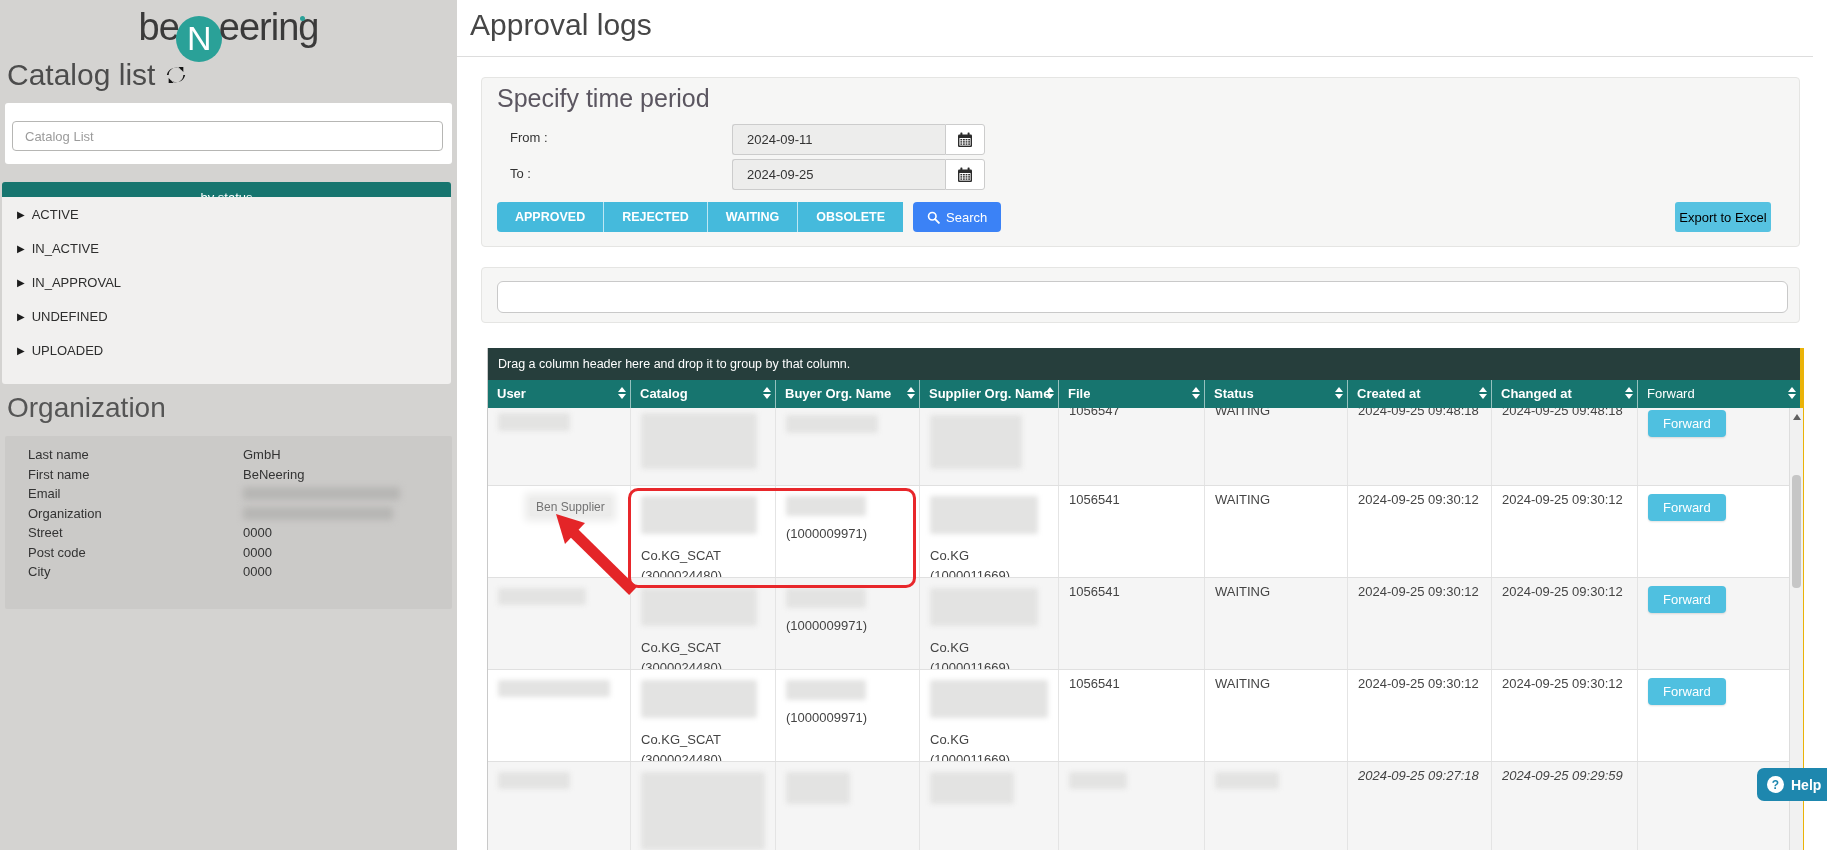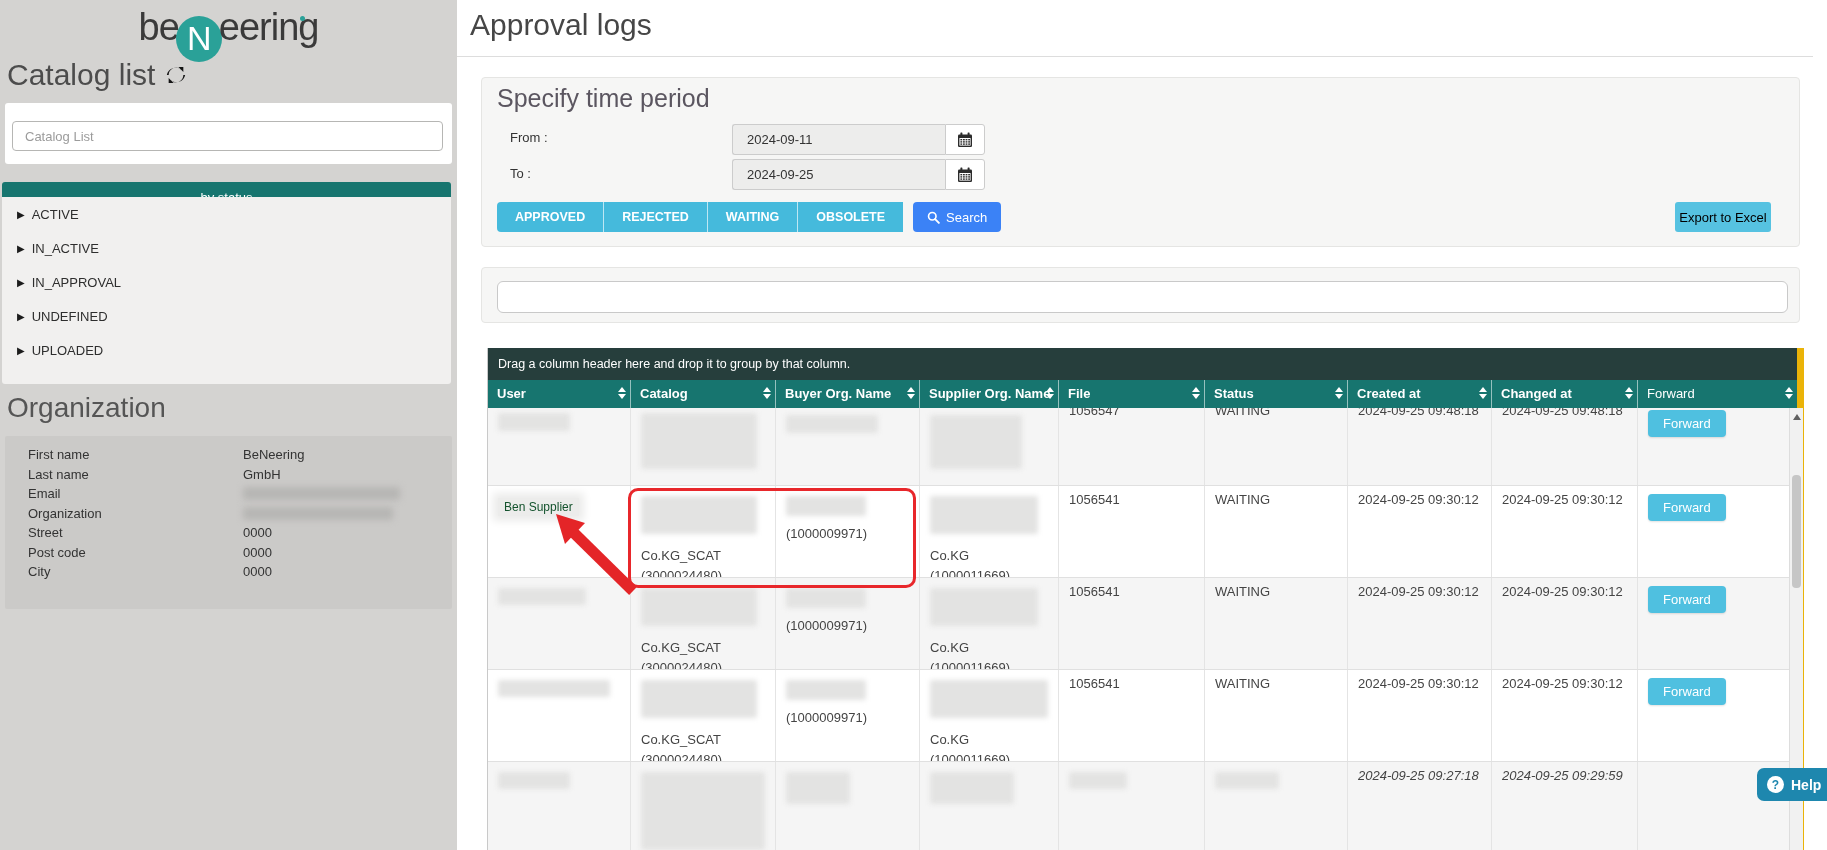--- a/index.html
+++ b/index.html
@@ -46,21 +46,21 @@
   .fbtn { background:#45badc; color:#fff; font-size:12.5px; font-weight:bold; border:none; padding:0 18px; cursor:pointer; }
   .fbtn + .fbtn { border-left:1px solid rgba(255,255,255,.65); }
   .fbtn:first-child { border-radius:4px 0 0 4px; }
   .fbtn:last-child { border-radius:0 4px 4px 0; }
   .search-btn { margin-left:10px; background:#3b82f6; color:#fff; font-size:13px; border:none; border-radius:4px; padding:0 14px; display:flex; align-items:center; gap:6px; cursor:pointer; }
   .export-btn { position:absolute; left:1675px; top:202px; width:96px; height:30px; background:#56c2e1; color:#000000; font-size:13px; border:none; border-radius:3px; cursor:pointer; }
 
   .filter-input { position:absolute; left:497px; top:281px; width:1291px; height:32px; border:1px solid #c9c9c9; border-radius:6px; background:#fff; padding:0 12px; font-size:13px; outline:none; }
 
   
-  .tbl { position:absolute; left:487px; top:348px; width:1317px; border-left:1px solid #c9c9c9; border-right:7px solid #eab308; }
+  .tbl { position:absolute; left:487px; top:348px; width:1317px; border-left:1px solid #c9c9c9; border-right:4px solid #eab308; }
   .dragbar { height:32px; background:#263e3c; color:#fff; font-size:12.5px; display:flex; align-items:center; padding-left:10px; }
   .grid { display:grid; grid-template-columns:143px 145px 144px 139px 146px 143px 144px 146px 1fr; }
   .hdr { background:#17756f; height:28px; }
   .hcell { position:relative; color:#fff; font-size:13px; font-weight:bold; line-height:28px; padding-left:9px; border-right:1px solid rgba(255,255,255,.55); overflow:hidden; white-space:nowrap; cursor:pointer; }
   .hcell:last-child { border-right:none; font-weight:400; }
   .sort { position:absolute; right:4px; top:7px; display:flex; flex-direction:column; gap:2px; }
   .sort i { display:block; width:0; height:0; border-left:4px solid transparent; border-right:4px solid transparent; }
   .sort .up { border-bottom:5px solid #fff; }
   .sort .dn { border-top:5px solid #fff; }
 
@@ -69,21 +69,21 @@
   .row.odd { background:#f5f5f5; }
   .row.even { background:#fff; }
   .cell { padding:6px 10px; font-size:13px; color:#444; border-right:1px solid #e4e4e4; overflow:hidden; position:relative; }
   .cell:last-child { border-right:none; }
   .r1 { height:78px; } .r2,.r3,.r4 { height:92px; } .r5 { height:88px; border-bottom:none;font-style:italic; }
   .r1 .cell { padding-top:0; }
   .clip { display:block; margin-top:-6px; line-height:18px; }
   .blur { background:#e3e3e2; filter:blur(2.5px); border-radius:2px; }
   .line { line-height:20px; }
   .fwd-btn { background:#4fc0e0; color:#fff; border:none; border-radius:4px; font-size:13px; padding:6px 15px; cursor:pointer; box-shadow:0 1px 2px rgba(0,0,0,.12); }
-  .user-chip { display:inline-block; background:#ececeb; box-shadow:0 0 8px 5px #ececeb; font-size:12px; color:#14532d; padding:2px 6px; margin-top:6px; }
+  .user-chip { display:inline-block; background:#ececeb; box-shadow:0 0 8px 5px #ececeb; font-size:12px; color:#737373; padding:2px 6px; margin-top:6px;margin-left:32px; }
 
   .vscroll { position:absolute; left:1301px; top:0; width:14px; height:442px; background:#f1f1f1; border-left:1px solid #ddd; }
   .vscroll .arrow-up { position:absolute; top:6px; left:3px; width:0; height:0; border-left:4px solid transparent; border-right:4px solid transparent; border-bottom:6px solid #606060; }
   .vscroll .thumb { position:absolute; top:67px; left:2px; width:9px; height:113px; background:#c6c6c6; border-radius:4px; }
 
   
   .hl-box { position:absolute; left:628px; top:488px; width:288px; height:100px; border:3px solid #e8272b; border-radius:10px; z-index:6; pointer-events:none; }
   .hl-arrow { position:absolute; left:540px; top:502px; z-index:6; pointer-events:none; }
 
   .help-btn { position:absolute; left:1757px; top:768px; width:82px; height:33px; background:#1e87ae; border:none; border-radius:7px; color:#fff; font-size:14px; font-weight:bold; display:flex; align-items:center; gap:7px; padding-left:10px; cursor:pointer; z-index:7; }
@@ -140,26 +140,26 @@
       <div class="status-item">
           <span class="caret">▶</span>
           <span>UPLOADED</span>
         </div>
     </div>
 
     <div class="org-head">Organization</div>
 
     <div class="org-panel">
       <div class="org-row">
+          <span class="org-label">Last name</span>
+          <span>GmbH</span>
+        </div>
+      <div class="org-row">
           <span class="org-label">First name</span>
           <span>BeNeering</span>
-        </div>
-      <div class="org-row">
-          <span class="org-label">Last name</span>
-          <span>GmbH</span>
         </div>
       <div class="org-row">
           <span class="org-label">Email</span>
           <span class="redact" style="width:157px;height:13px;"></span>
         </div>
       <div class="org-row">
           <span class="org-label">Organization</span>
           <span class="redact" style="width:150px;height:13px;"></span>
         </div>
       <div class="org-row">

